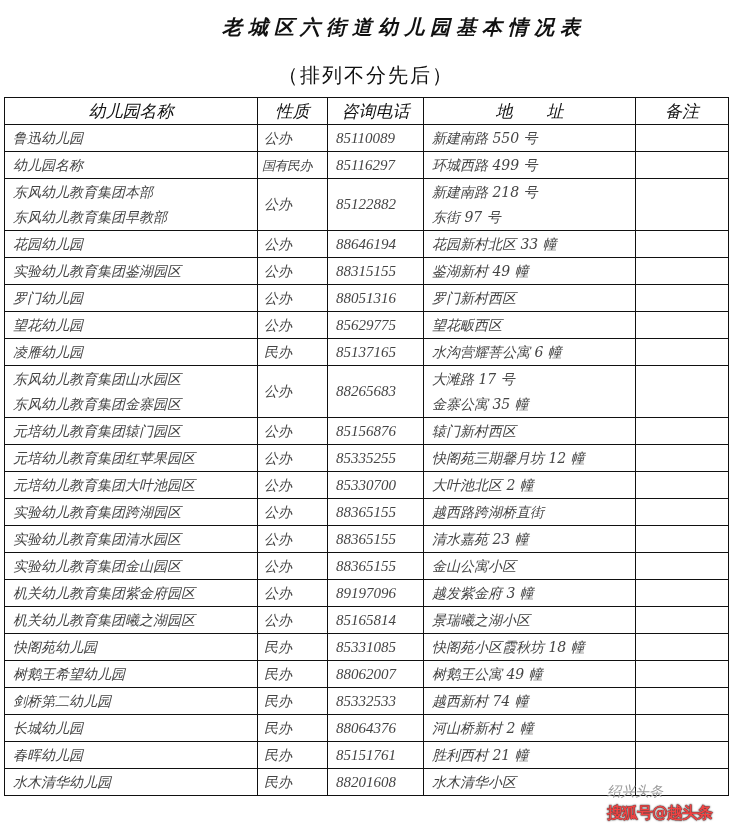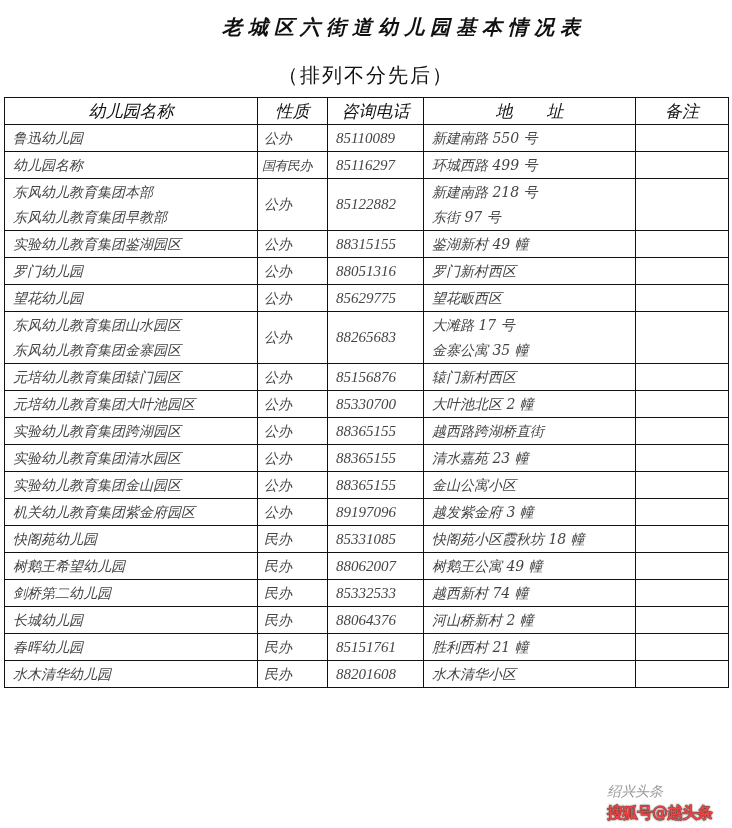--- a/index.html
+++ b/index.html
@@ -82,20 +82,31 @@
         <td class="type">公办</td>
         <td class="phone">85122882</td>
         <td>
           <span class="line">新建南路 218 号</span>
           <span class="line">东街 97 号</span>
         </td>
         <td></td>
       </tr>
       <tr>
         <td>
+          <span class="line">花园幼儿园</span>
+        </td>
+        <td class="type">公办</td>
+        <td class="phone">88646194</td>
+        <td>
+          <span class="line">花园新村北区 33 幢</span>
+        </td>
+        <td></td>
+      </tr>
+      <tr>
+        <td>
           <span class="line">实验幼儿教育集团鉴湖园区</span>
         </td>
         <td class="type">公办</td>
         <td class="phone">88315155</td>
         <td>
           <span class="line">鉴湖新村 49 幢</span>
         </td>
         <td></td>
       </tr>
       <tr>
@@ -110,20 +121,31 @@
         <td></td>
       </tr>
       <tr>
         <td>
           <span class="line">望花幼儿园</span>
         </td>
         <td class="type">公办</td>
         <td class="phone">85629775</td>
         <td>
           <span class="line">望花畈西区</span>
+        </td>
+        <td></td>
+      </tr>
+      <tr>
+        <td>
+          <span class="line">凌雁幼儿园</span>
+        </td>
+        <td class="type">民办</td>
+        <td class="phone">85137165</td>
+        <td>
+          <span class="line">水沟营耀菩公寓 6 幢</span>
         </td>
         <td></td>
       </tr>
       <tr class="double">
         <td>
           <span class="line">东风幼儿教育集团山水园区</span>
           <span class="line">东风幼儿教育集团金寨园区</span>
         </td>
         <td class="type">公办</td>
         <td class="phone">88265683</td>
@@ -139,20 +161,31 @@
         </td>
         <td class="type">公办</td>
         <td class="phone">85156876</td>
         <td>
           <span class="line">辕门新村西区</span>
         </td>
         <td></td>
       </tr>
       <tr>
         <td>
+          <span class="line">元培幼儿教育集团红苹果园区</span>
+        </td>
+        <td class="type">公办</td>
+        <td class="phone">85335255</td>
+        <td>
+          <span class="line">快阁苑三期馨月坊 12 幢</span>
+        </td>
+        <td></td>
+      </tr>
+      <tr>
+        <td>
           <span class="line">元培幼儿教育集团大叶池园区</span>
         </td>
         <td class="type">公办</td>
         <td class="phone">85330700</td>
         <td>
           <span class="line">大叶池北区 2 幢</span>
         </td>
         <td></td>
       </tr>
       <tr>
@@ -189,20 +222,31 @@
         <td></td>
       </tr>
       <tr>
         <td>
           <span class="line">机关幼儿教育集团紫金府园区</span>
         </td>
         <td class="type">公办</td>
         <td class="phone">89197096</td>
         <td>
           <span class="line">越发紫金府 3 幢</span>
+        </td>
+        <td></td>
+      </tr>
+      <tr>
+        <td>
+          <span class="line">机关幼儿教育集团曦之湖园区</span>
+        </td>
+        <td class="type">公办</td>
+        <td class="phone">85165814</td>
+        <td>
+          <span class="line">景瑞曦之湖小区</span>
         </td>
         <td></td>
       </tr>
       <tr>
         <td>
           <span class="line">快阁苑幼儿园</span>
         </td>
         <td class="type">民办</td>
         <td class="phone">85331085</td>
         <td>

